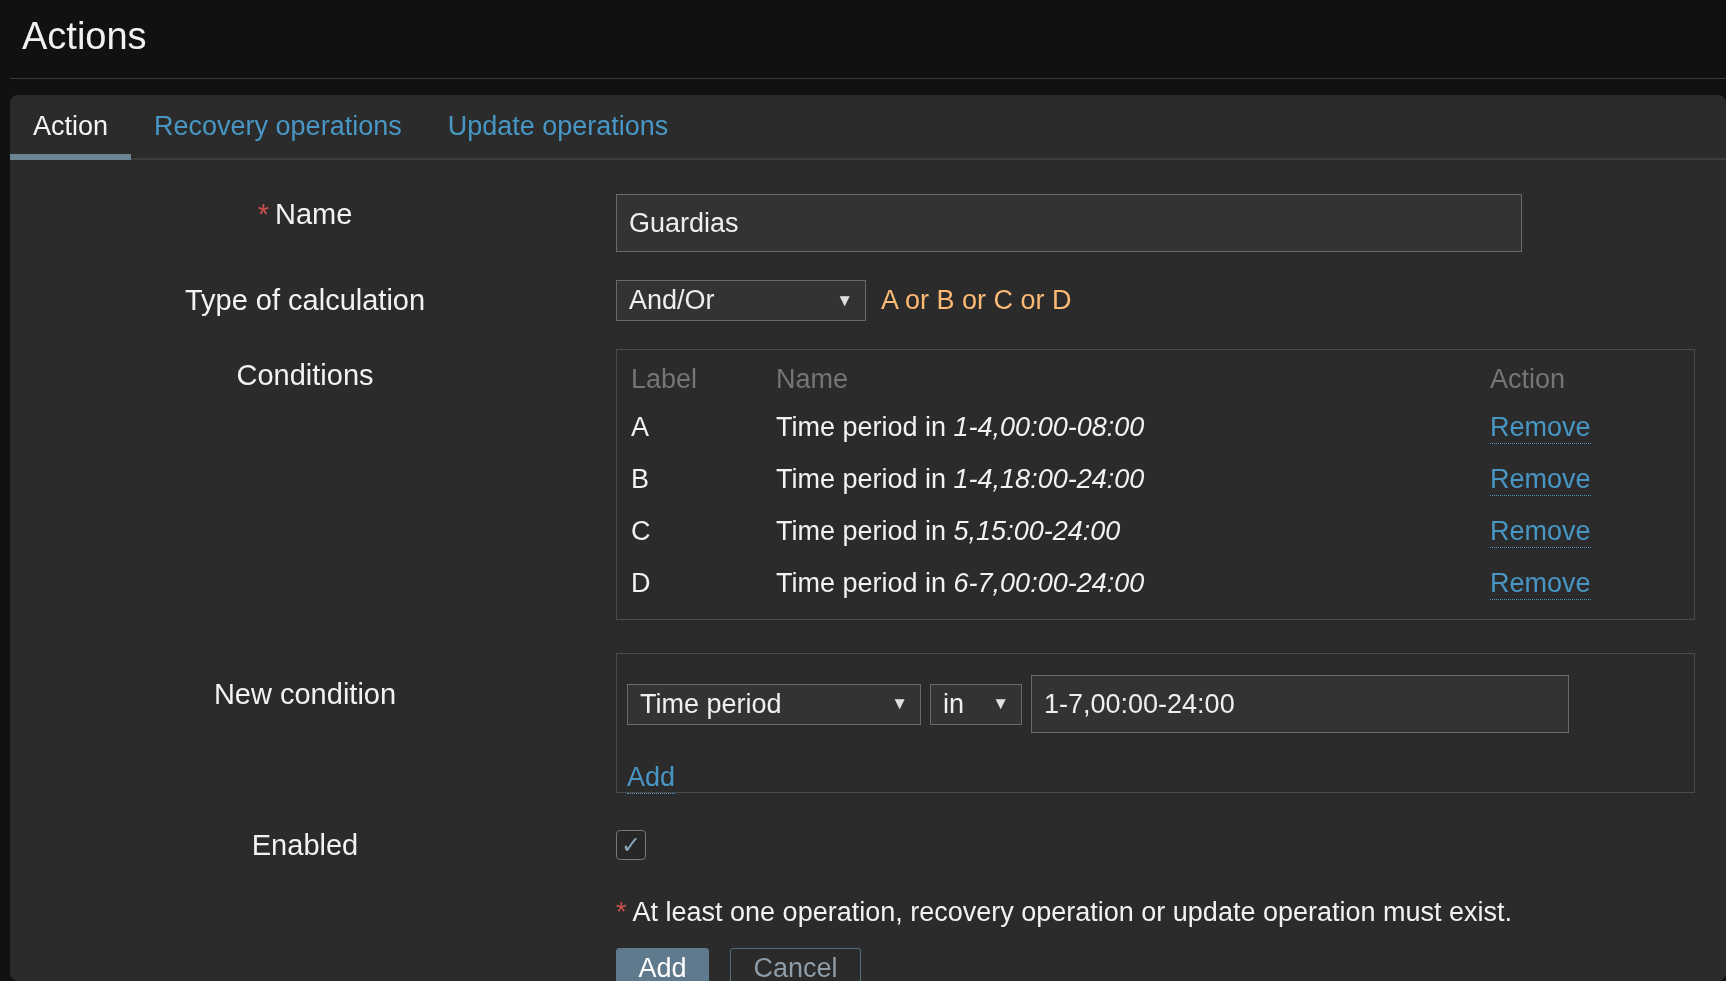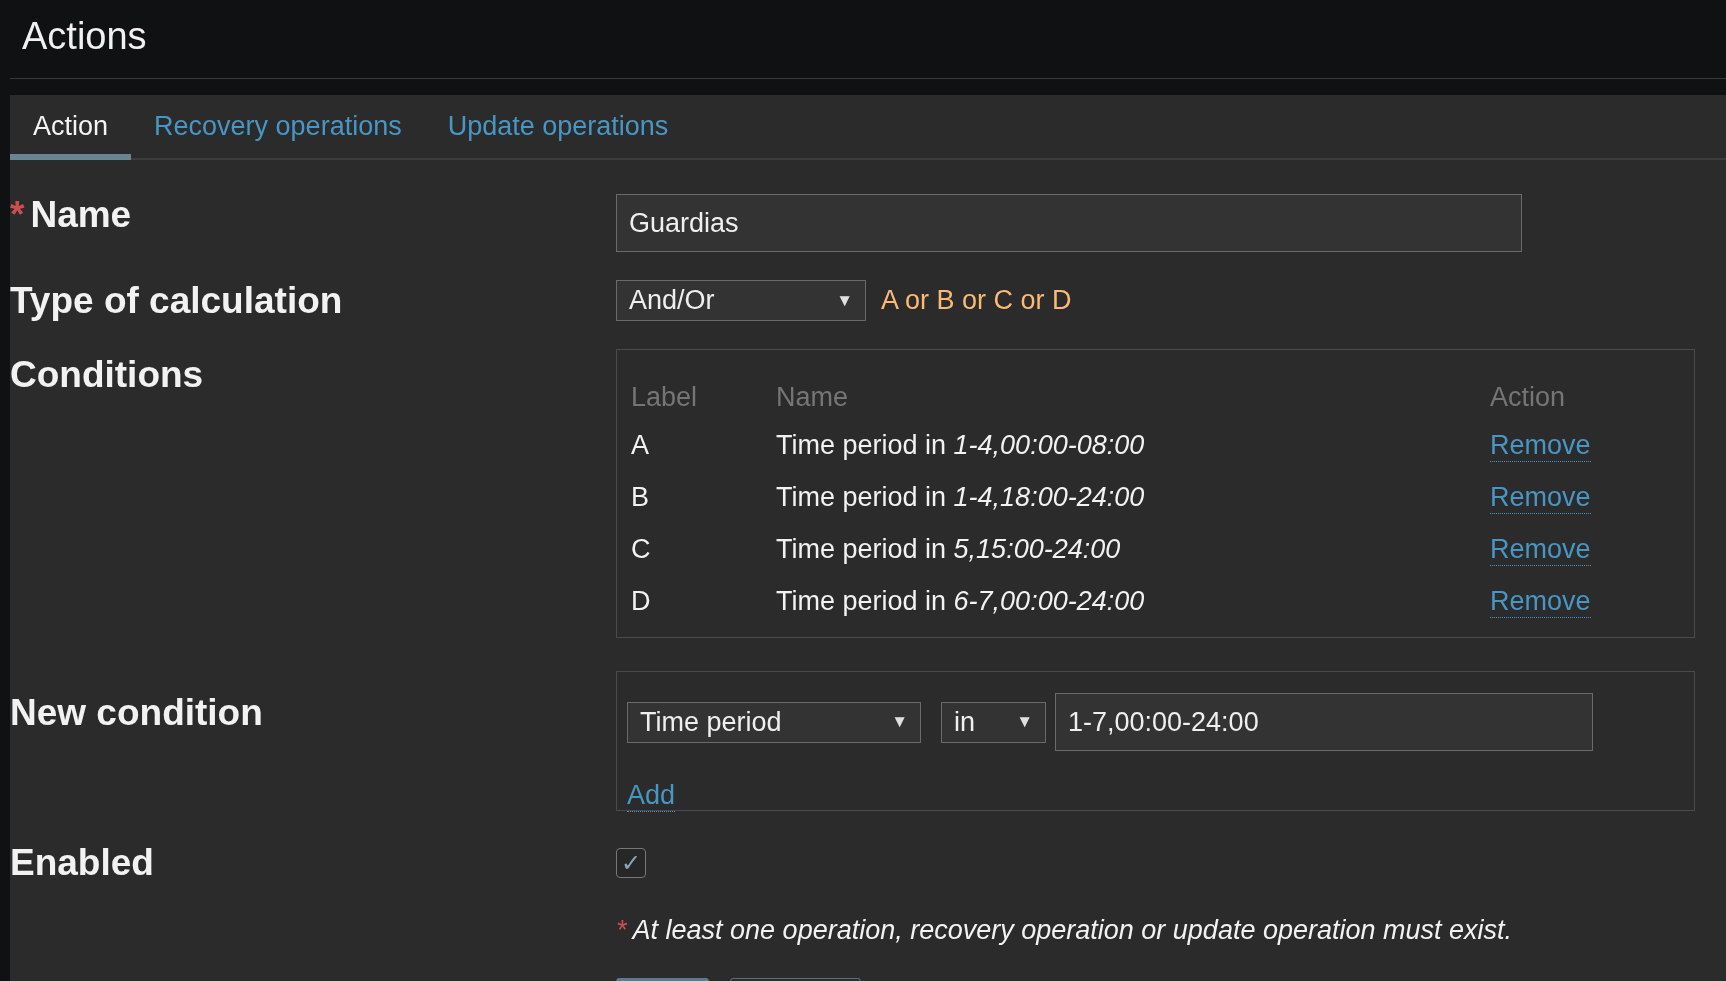--- a/index.html
+++ b/index.html
@@ -16,42 +16,43 @@
     font-size:38px;font-weight:400;line-height:44px;margin:0;color:#f1f1f1;
   }
   .header-divider{
     margin-left:10px;margin-top:20px;height:0;
     border-top:1px solid #3a3a3a;
   }
   
   .panel{
     position:absolute;left:10px;top:95px;right:0;bottom:0;
     background:#2b2b2b;
+    border-radius:8px;
   }
   
   .tabbar{
     height:63px;display:flex;align-items:stretch;
     border-bottom:2px solid #3c3c3c;
   }
   .tab{
     display:flex;align-items:center;
     padding:0 23px;font-size:27px;cursor:pointer;
     color:#4796c4;position:relative;
   }
   .tab.active{color:#f4f4f4;}
   .tab.active::after{
     content:"";position:absolute;left:0;right:0;bottom:-2px;height:6px;
     background:#6b8491;
   }
   
   .form{padding-top:34px;}
   .row{display:flex;align-items:flex-start;margin-bottom:28px;}
   .row-label{
-    width:590px;flex:0 0 590px;text-align:left;margin-right:16px;
-    font-size:37px;line-height:41px;color:#f2f2f2;white-space:nowrap;font-weight:bold;
+    width:590px;flex:0 0 590px;text-align:center;margin-right:16px;
+    font-size:29px;line-height:41px;color:#f2f2f2;white-space:nowrap;
   }
   .req{color:#cb4f4f;margin-right:6px;}
   .field{display:flex;align-items:center;}
 
   
   .text-input{
     background:#333333;border:1px solid #6a6a6a;color:#efefef;
     font-family:inherit;font-size:27px;height:58px;box-sizing:border-box;
     padding:0 12px;outline:none;
   }
@@ -62,57 +63,57 @@
     padding:9px 12px;cursor:pointer;
   }
   .select .caret{font-size:17px;color:#e0e0e0;margin-left:14px;}
   .inline-note{font-size:27px;line-height:41px;margin-left:15px;color:#fdba74;}
 
   
   .group-box{
     border:1px solid #4a4a4a;box-sizing:border-box;width:1079px;
   }
   
-  .cond-box{padding:24px 14px 10px 14px;}
+  .cond-box{padding:6px 14px 10px 14px;}
   .cond-table{width:100%;border-collapse:collapse;}
   .cond-table th{
     text-align:left;font-weight:400;color:#757575;font-size:27px;
     padding:8px 0 6px 0;
   }
   .cond-table td{
     font-size:27px;color:#f2f2f2;padding:0;height:52px;vertical-align:middle;
   }
   .col-label{width:145px;}
   .col-action{width:190px;}
   .cond-value{font-style:italic;}
   .link{
     color:#4796c4;text-decoration:none;cursor:pointer;
     border-bottom:1px dotted #4796c4;padding-bottom:1px;
     font-size:27px;
   }
   
   .newcond-box{padding:21px 10px 0 10px;height:140px;}
   .newcond-controls{display:flex;align-items:center;}
   .sel-condtype{width:294px;}
-  .sel-operator{width:105px;margin-left:20px;}
+  .sel-operator{width:92px;margin-left:9px;}
   .newcond-input{width:538px;margin-left:9px;}
   .add-link-wrap{margin-top:29px;display:inline-block;}
 
   
   .row-enabled{margin-bottom:37px;}
   .row-enabled .row-label{line-height:30px;}
   .checkbox{
     width:30px;height:30px;box-sizing:border-box;
     border:1px solid #787878;border-radius:4px;background:#272727;
     display:flex;align-items:center;justify-content:center;cursor:pointer;
   }
   .checkbox .check{color:#8aa4b8;font-size:24px;font-weight:bold;line-height:1;}
 
   
-  .row-footnote{margin-bottom:32px;font-style:italic;}
+  .row-footnote{margin-bottom:20px;}
   .footnote-text{font-size:27px;color:#f2f2f2;}
   .buttons{display:flex;align-items:center;}
   .btn{
     font-family:inherit;font-size:27px;height:41px;box-sizing:border-box;
     border-radius:3px;cursor:pointer;
   }
   .btn-primary{
     background:#5e7a8c;color:#ffffff;border:1px solid #5e7a8c;
     width:93px;margin-right:21px;
   }

